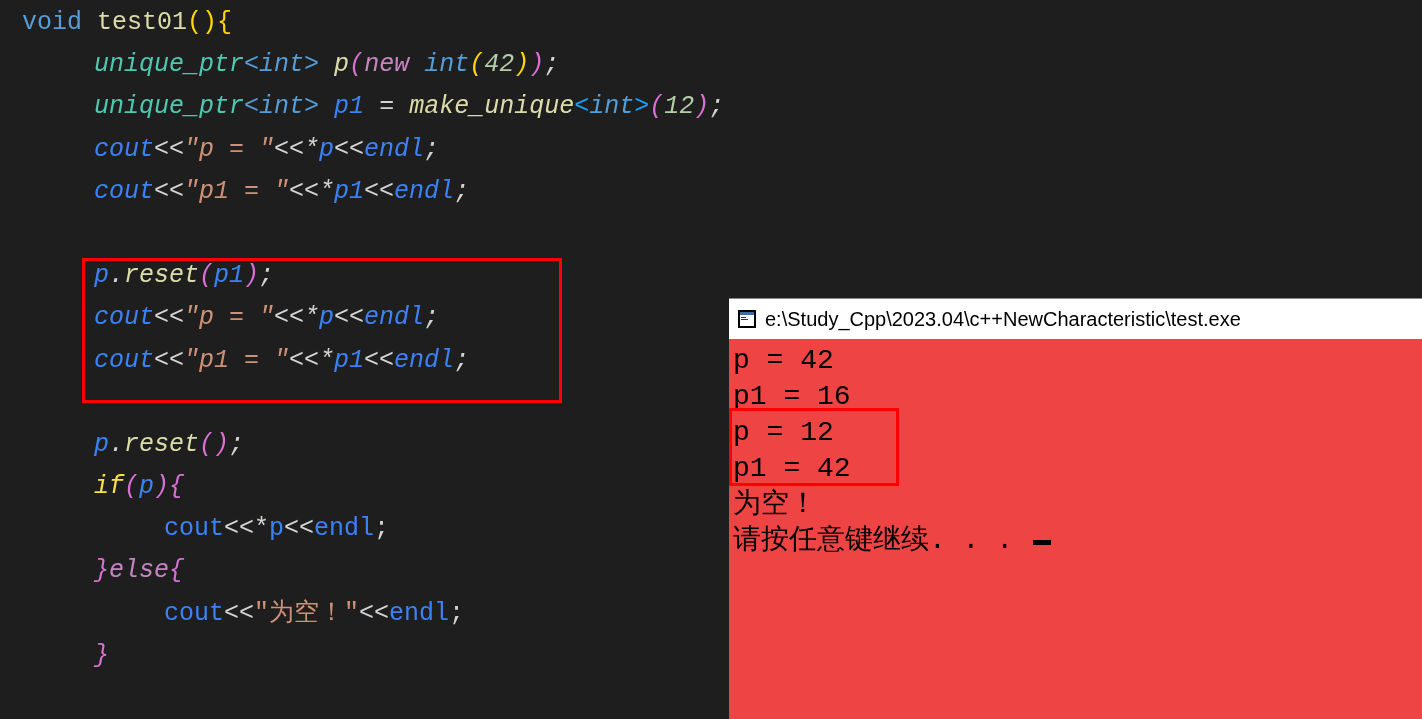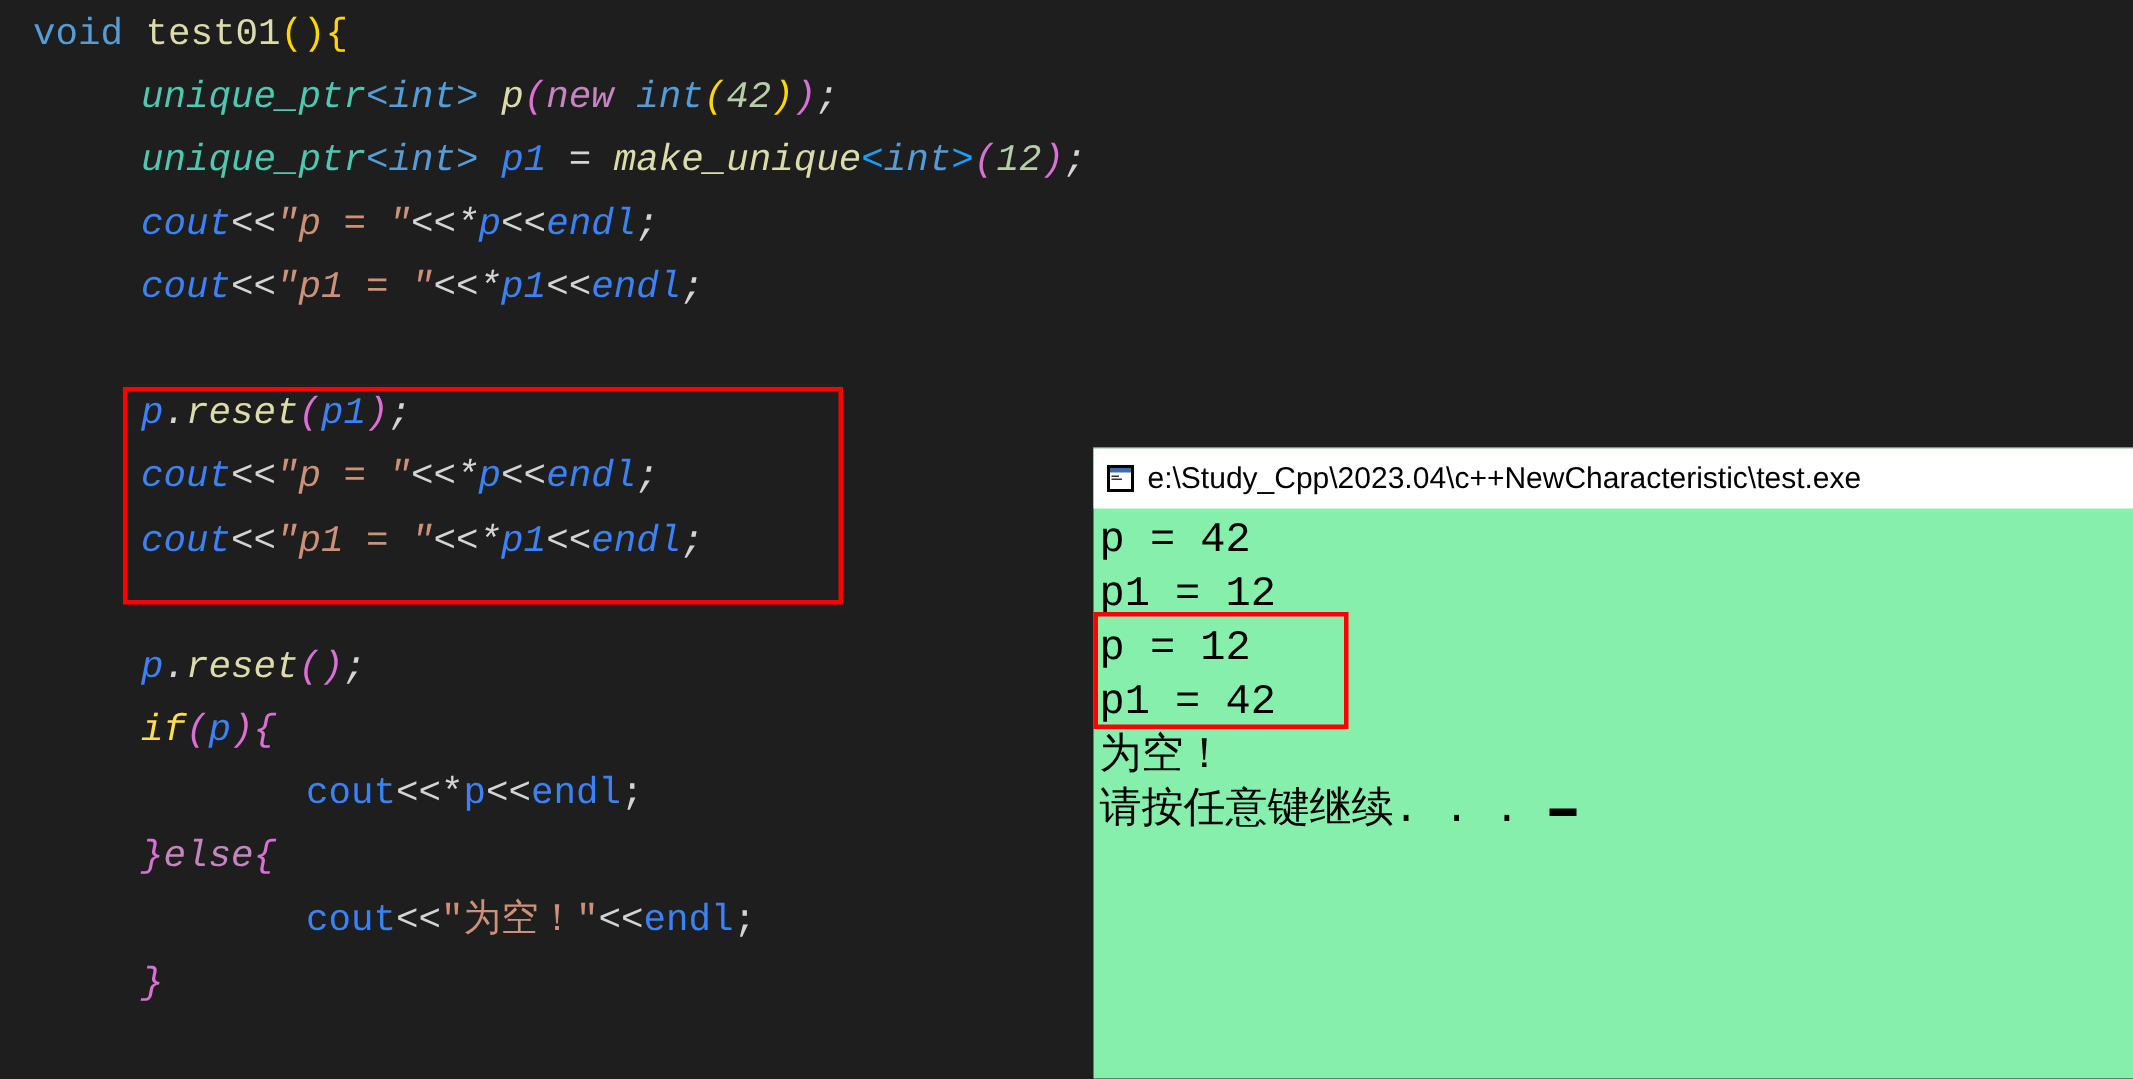--- a/index.html
+++ b/index.html
@@ -23,21 +23,21 @@
     }
     .code-line {
       height: 42.2px;
       line-height: 42.2px;
       white-space: pre;
       position: relative;
       color: #d4d4d4;
     }
     .indent0 { padding-left: 22px; }
     .indent1 { padding-left: 94px; font-style: italic; }
-    .indent2 { padding-left: 164px; margin-left: 40px; }
+    .indent2 { padding-left: 164px; }
     .kw-void { color: #569cd6; }
     .fn { color: #dcdcaa; }
     .paren1 { color: #ffd700; }
     .paren2 { color: #da70d6; }
     .brace1 { color: #ffd700; }
     .brace2 { color: #da70d6; }
     .type { color: #4ec9b0; }
     .angle1 { color: #569cd6; }
     .angle2 { color: #179fff; }
     .kw-int { color: #569cd6; }
@@ -59,21 +59,21 @@
       width: 480px;
       height: 145px;
     }
     
     .terminal-window {
       position: absolute;
       left: 729px;
       top: 298px;
       width: 693px;
       height: 421px;
-      background: #86efac;
+      background: #ef4444;
       border-top: 1px solid #888;
     }
     .terminal-titlebar {
       height: 40px;
       background: #ffffff;
       display: flex;
       align-items: center;
       padding-left: 8px;
       font-family: 'Segoe UI', Tahoma, sans-serif;
       font-size: 20px;
@@ -147,20 +147,20 @@
           <rect x="2" y="2" width="14" height="14" fill="#fff"></rect>
           <rect x="2" y="2" width="14" height="3" fill="#3a6ea5"></rect>
           <rect x="3" y="7" width="5" height="1" fill="#333"></rect>
           <rect x="3" y="9" width="7" height="1" fill="#333"></rect>
         </svg>
     </span>
     <span>e:\Study_Cpp\2023.04\c++NewCharacteristic\test.exe</span>
   </div>
   <div class="terminal-body">
     <div class="term-line">p = 42</div>
-    <div class="term-line">p1 = 12</div>
+    <div class="term-line">p1 = 16</div>
     <div class="term-line">p = 12</div>
     <div class="term-line">p1 = 42</div>
     <div class="term-line">为空！</div>
     <div class="term-line"><span>请按任意键继续. . . </span><span class="cursor"></span></div>
     <div class="red-box-term"></div>
   </div>
 </div>
 
 </body></html>

